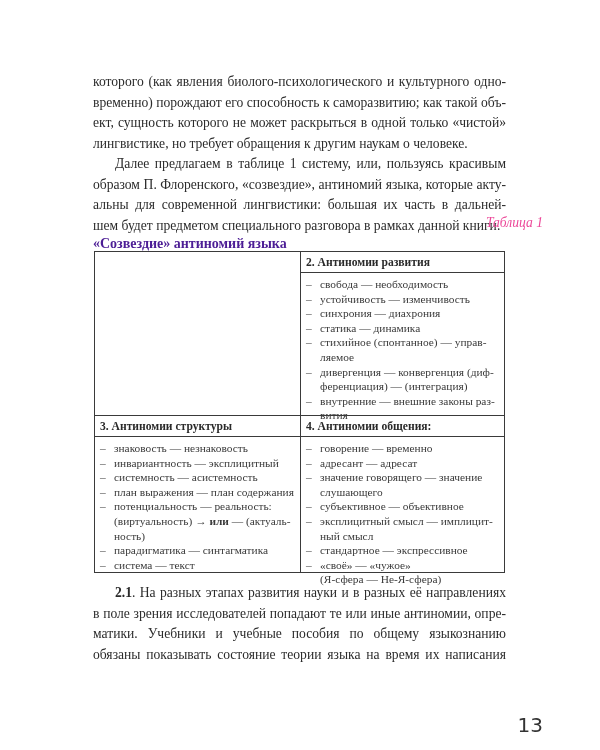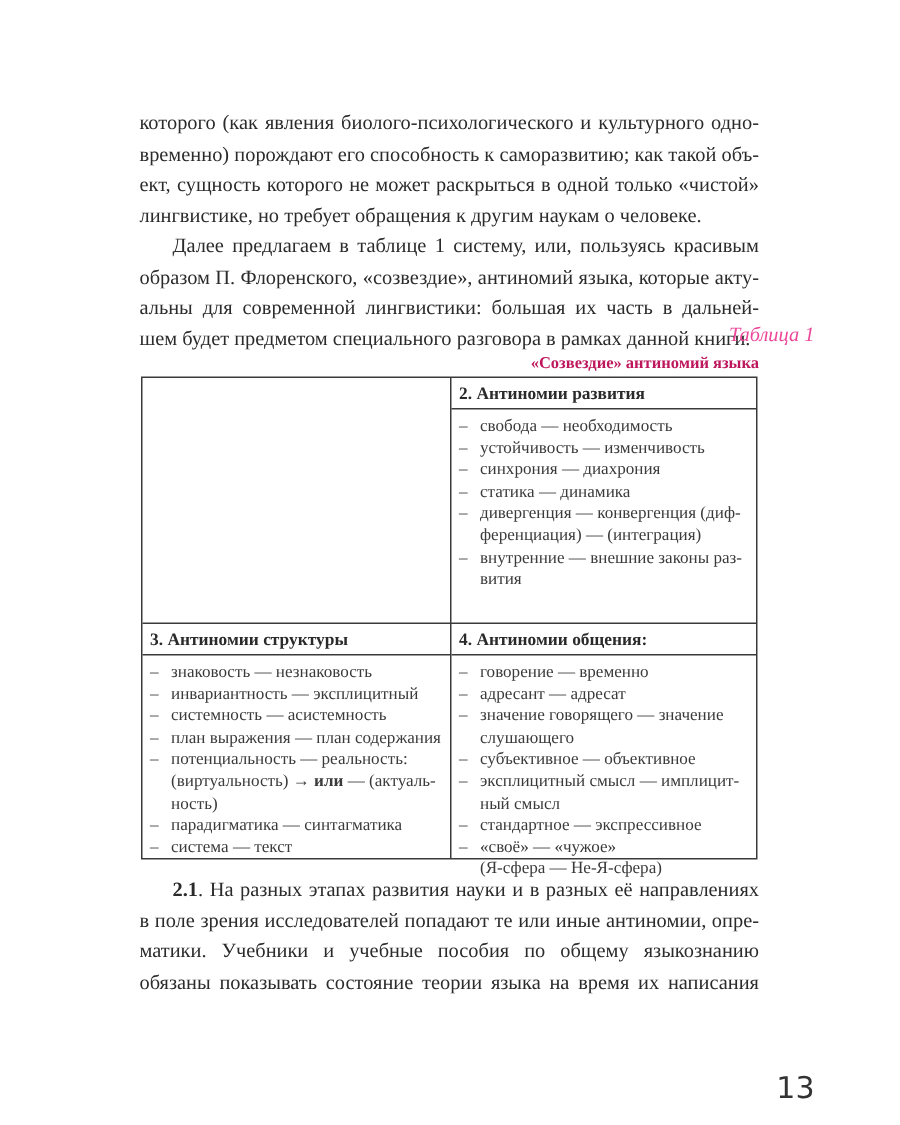--- a/index.html
+++ b/index.html
@@ -6,21 +6,21 @@
     body { width:600px; height:750px; background:#ffffff; position:relative; overflow:hidden;
       font-family:"Liberation Serif","DejaVu Serif",serif; color:#2a2a2a; }
     .page { position:absolute; left:0; top:0; width:600px; height:750px;padding-left:37px; }
     .para { position:absolute; left:93px; width:413px; font-size:13.6px; line-height:20.5px; text-align:justify; color:#2b2b2b; }
     .para .line { display:block; text-align:justify; text-align-last:justify; white-space:nowrap; }
     .para .line.last { text-align-last:left; }
     .indent { padding-left:22px; }
     #p1 { top:72px; }
     #p2 { top:154px; }
     .table-num { position:absolute; top:215px; right:94px; font-style:italic; font-size:13.6px; color:#ec4899; }
-    .table-title { position:absolute; top:236px; left:93px; width:413px; text-align:right; font-weight:bold; font-size:11px; color:#be185d; }
+    .table-title { position:absolute; top:236px; left:93px; width:413px; text-align:left; font-weight:bold; font-size:14px; color:#4c1d95; }
     .tbl { position:absolute; left:94px; top:251px; width:411px; height:322px; border:1.3px solid #3a3a3a; box-sizing:border-box; }
     .cell { position:absolute; box-sizing:border-box; }
     .vdiv { position:absolute; left:205px; top:0; width:1.3px; height:100%; background:#3a3a3a; }
     .hdiv { position:absolute; left:0; top:163px; width:100%; height:1.3px; background:#3a3a3a; }
     .chead { position:absolute; left:0; right:0; height:21px; border-bottom:1.2px solid #3a3a3a; font-weight:bold; font-size:11.6px; line-height:21px; padding-left:5px; box-sizing:border-box; color:#2a2a2a; }
     .clist { position:absolute; left:0; right:0; top:25px; list-style:none; margin:0; padding:0 4px 0 5px; font-size:11.4px; line-height:14.6px; color:#3a3a3a; }
     .clist li { position:relative; padding-left:14px; white-space:pre-line; }
     .clist li::before { content:"–"; position:absolute; left:0; top:0; }
     .c1 { left:0; top:0; width:205px; height:163px; }
     .c2 { left:206px; top:0; width:203px; height:163px; }
@@ -57,20 +57,22 @@
     <div class="hdiv"></div>
 
 
     <div class="cell c2">
       <div class="chead">2. Антиномии развития</div>
       <ul class="clist">
         <li>свобода — необходимость</li>
         <li>устойчивость — изменчивость</li>
         <li>синхрония — диахрония</li>
         <li>статика — динамика</li>
+        <li>стихийное (спонтанное) — управ-
+ляемое</li>
         <li>дивергенция — конвергенция (диф-
 ференциация) — (интеграция)</li>
         <li>внутренние — внешние законы раз-
 вития</li>
       </ul>
     </div>
 
     <div class="cell c3">
       <div class="chead">3. Антиномии структуры</div>
       <ul class="clist">

